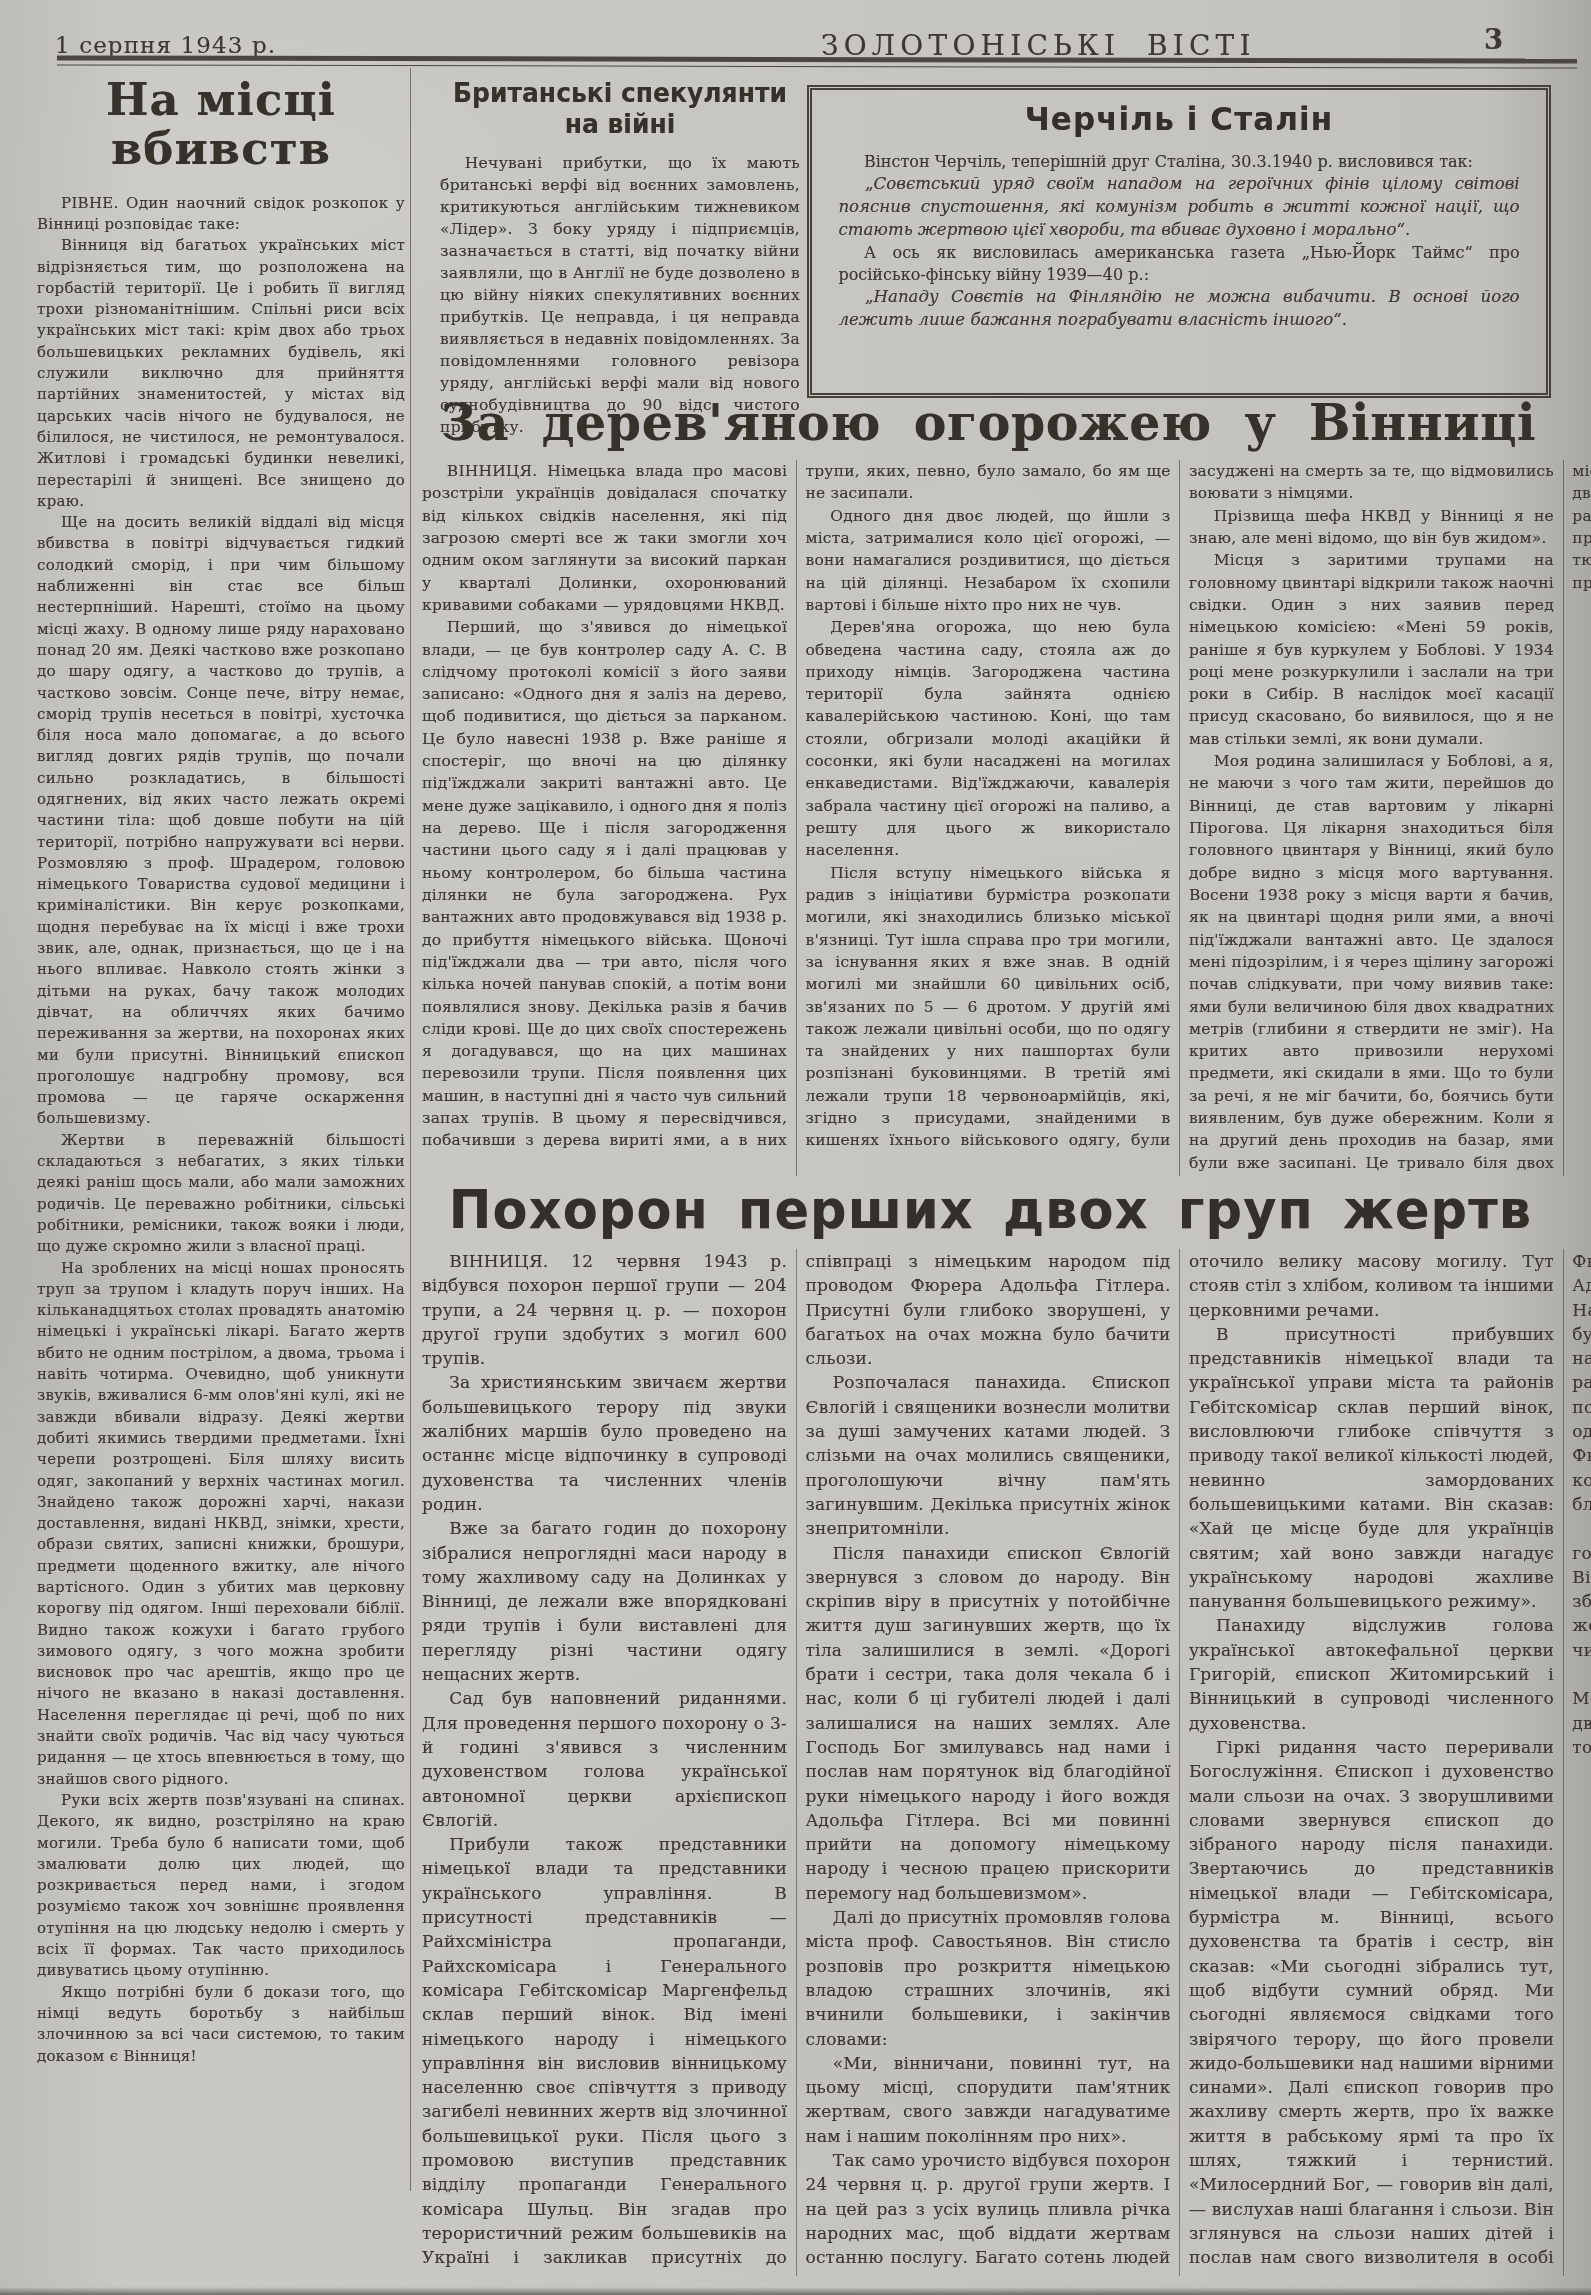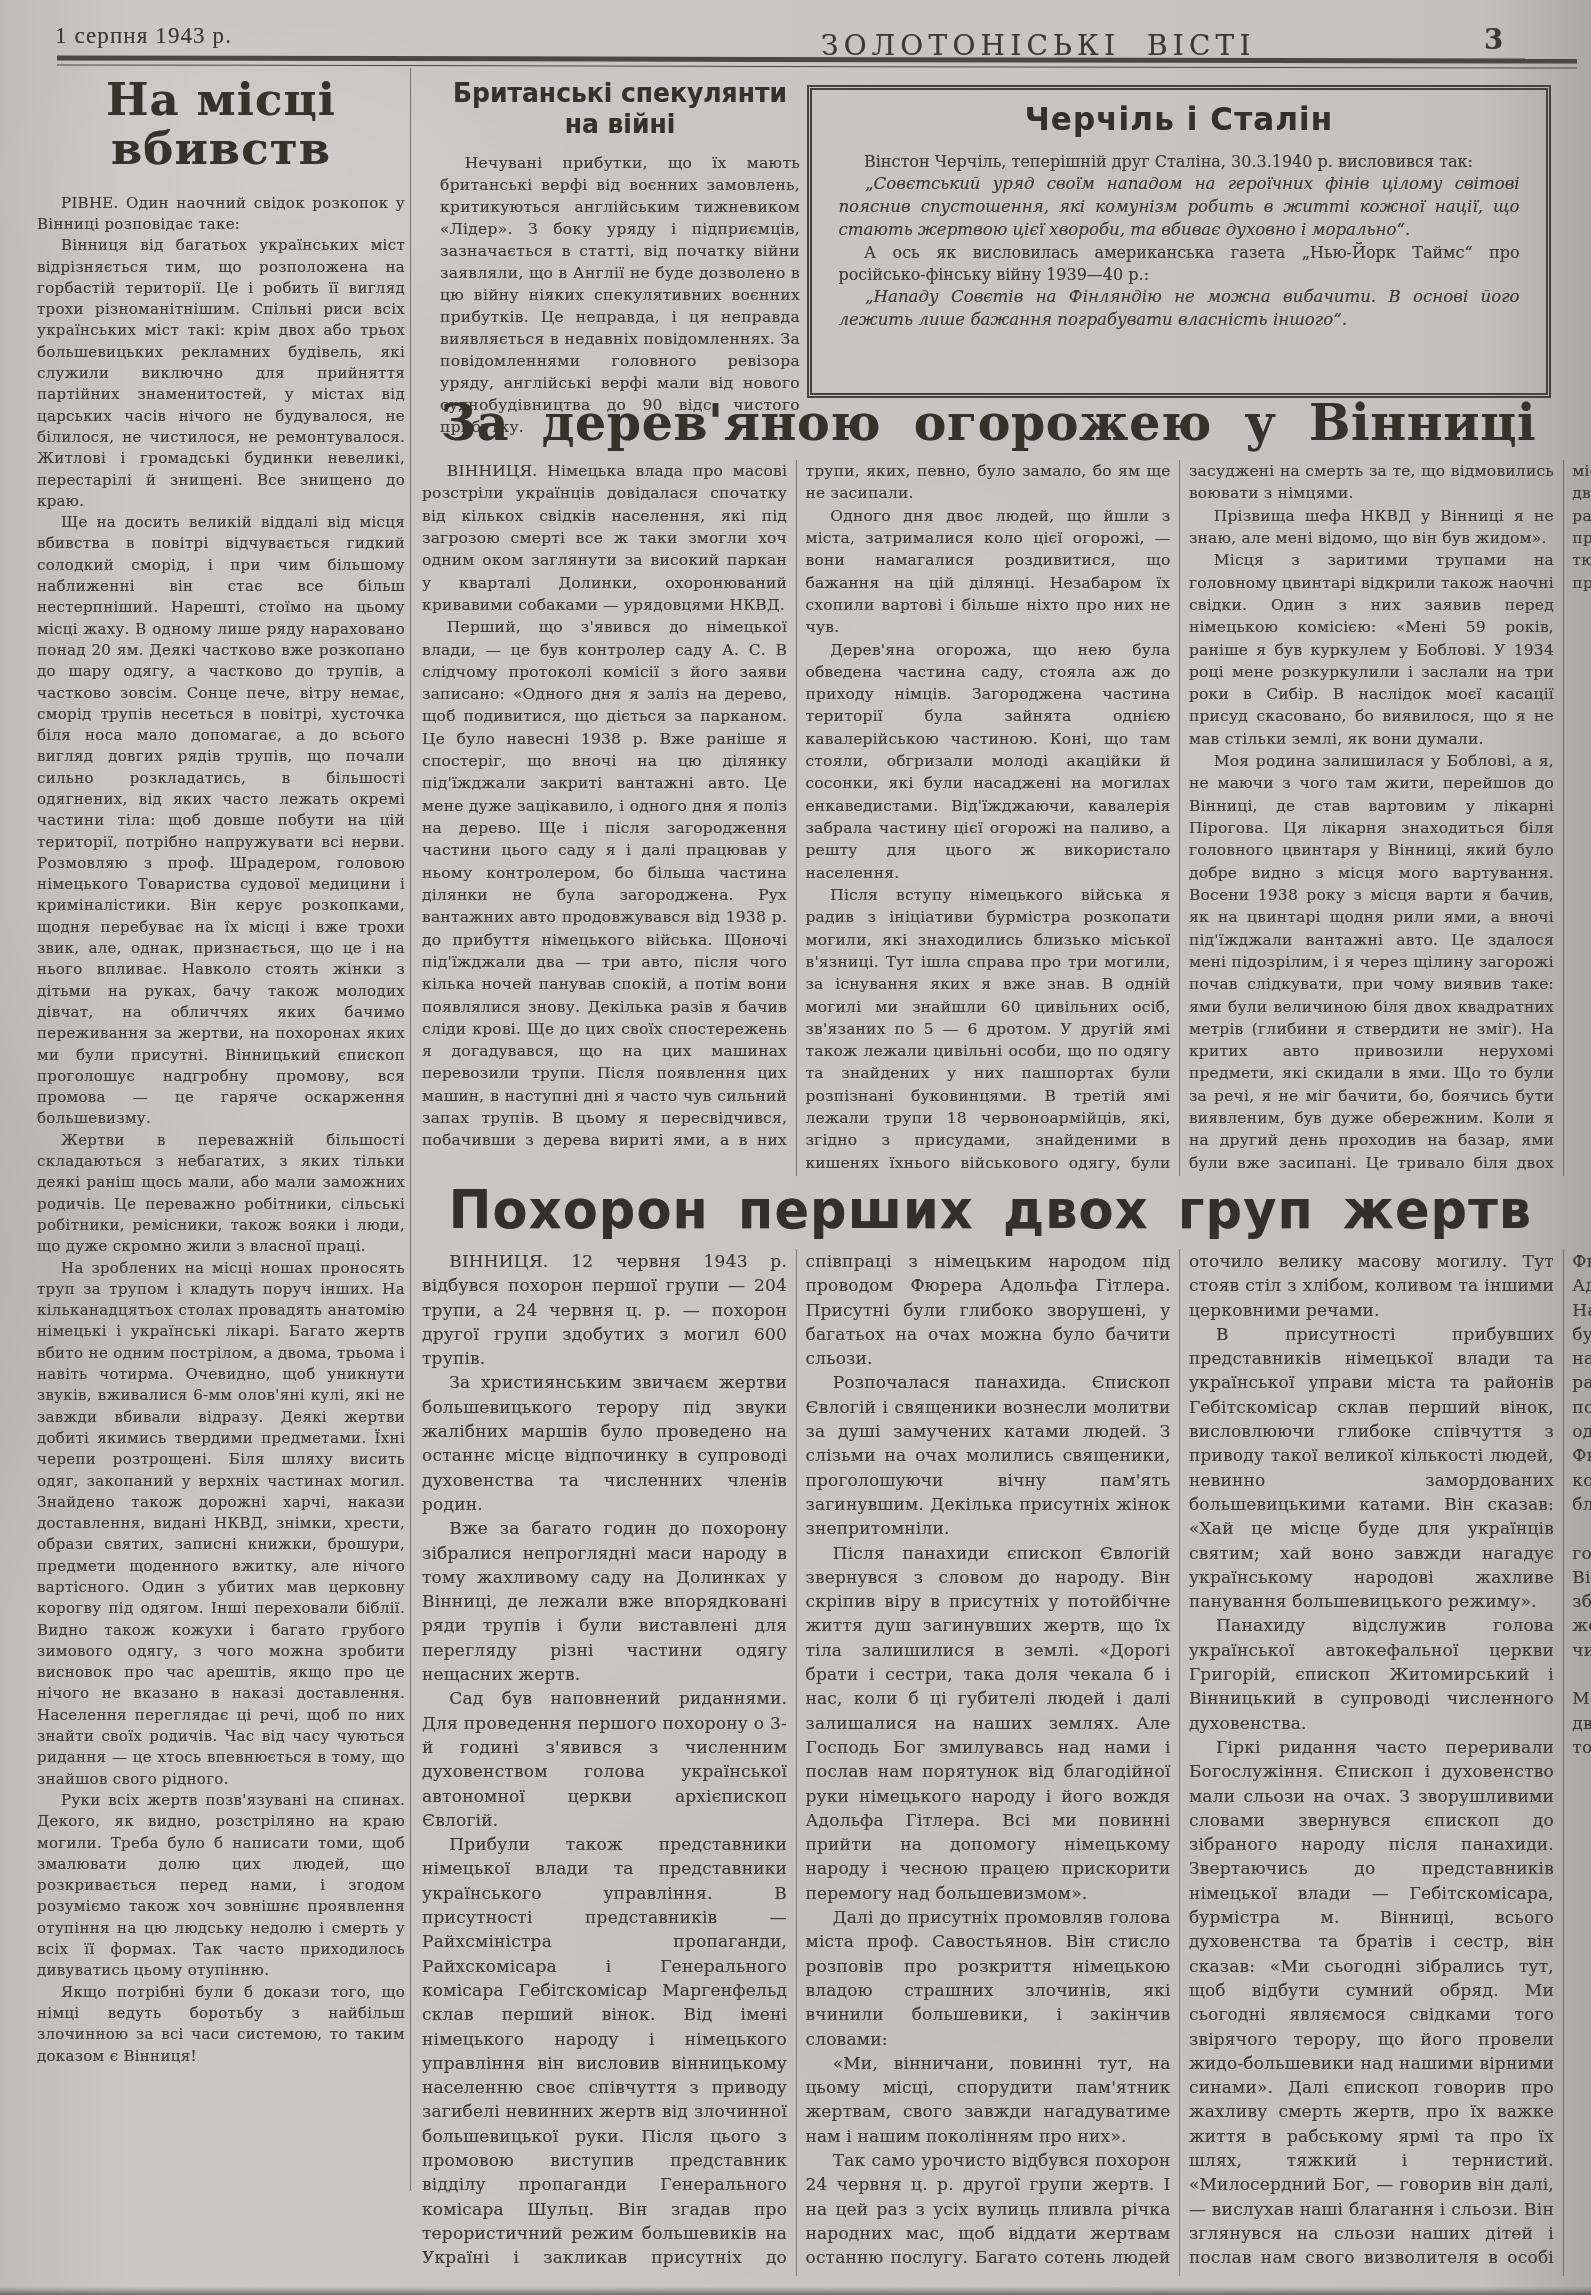--- a/index.html
+++ b/index.html
@@ -21,21 +21,21 @@
       linear-gradient(90deg, #bdbcb8 0%, #c9c8c4 8%, #c6c5c1 60%, #c2c1bd 93%, #a9a8a4 100%),
       #c6c5c1;
   }
   #page::after{ 
     content:"";position:absolute;left:0;bottom:0;width:100%;height:8px;
     background:linear-gradient(180deg, rgba(0,0,0,0), rgba(40,38,35,.55));
     pointer-events:none;
   }
   .txt{ text-shadow:0 0 0.6px rgba(55,50,45,.45); }
   
-  .hdr-date{position:absolute;left:55px;top:23px;font-size:23px;letter-spacing:1.1px;font-family:Liberation Serif, serif;}
+  .hdr-date{position:absolute;left:55px;top:32px;font-size:23px;letter-spacing:1.1px;}
   .masthead{position:absolute;left:777px;top:29px;font-size:28px;letter-spacing:5.2px;
             font-family:"DejaVu Serif",serif;word-spacing:12.6px;margin-left:44px;}
   .page-num{position:absolute;left:1484px;top:23px;font-size:27.5px;font-weight:bold;}
   .double-rule-h{
     position:absolute;left:57px;top:57px;width:1520px;height:4px;
     border-top:5.2px solid #4a4742;border-bottom:1.7px solid #4a4742;
     transform:rotate(0.12deg);
   }
   
   .vrule{position:absolute;width:0;border-left:1.7px solid rgba(58,54,48,.75);}
@@ -136,21 +136,21 @@
     <p class="txt">Вінстон Черчіль, теперішній друг Сталіна, 30.3.1940 р. висловився так:</p>
     <p class="q txt">„Совєтський уряд своїм нападом на героїчних фінів цілому світові пояснив спустошення, які комунізм робить в житті кожної нації, що стають жертвою цієї хвороби, та вбиває духовно і морально“.</p>
     <p class="txt">А ось як висловилась американська газета „Нью-Йорк Таймс“ про російсько-фінську війну 1939—40 р.:</p>
     <p class="q txt">„Нападу Совєтів на Фінляндію не можна вибачити. В основі його лежить лише бажання пограбувати власність іншого“.</p>
   </div>
 
   <div class="headline-fence txt">За дерев'яною огорожею у Вінниці</div>
   <div class="fence-body body-text txt">
     <p>ВІННИЦЯ. Німецька влада про масові розстріли українців довідалася спочатку від кількох свідків населення, які під загрозою смерті все ж таки змогли хоч одним оком заглянути за високий паркан у кварталі Долинки, охоронюваний кривавими собаками — урядовцями НКВД.</p>
     <p>Перший, що з'явився до німецької влади, — це був контролер саду А. С. В слідчому протоколі комісії з його заяви записано: «Одного дня я заліз на дерево, щоб подивитися, що діється за парканом. Це було навесні 1938 р. Вже раніше я спостеріг, що вночі на цю ділянку під'їжджали закриті вантажні авто. Це мене дуже зацікавило, і одного дня я поліз на дерево. Ще і після загородження частини цього саду я і далі працював у ньому контролером, бо більша частина ділянки не була загороджена. Рух вантажних авто продовжувався від 1938 р. до прибуття німецького війська. Щоночі під'їжджали два — три авто, після чого кілька ночей панував спокій, а потім вони появлялися знову. Декілька разів я бачив сліди крові. Ще до цих своїх спостережень я догадувався, що на цих машинах перевозили трупи. Після появлення цих машин, в наступні дні я часто чув сильний запах трупів. В цьому я пересвідчився, побачивши з дерева вириті ями, а в них трупи, яких, певно, було замало, бо ям ще не засипали.</p>
-    <p>Одного дня двоє людей, що йшли з міста, затрималися коло цієї огорожі, — вони намагалися роздивитися, що бажання на цій ділянці. Незабаром їх схопили вартові і більше ніхто про них не чув.</p>
+    <p>Одного дня двоє людей, що йшли з міста, затрималися коло цієї огорожі, — вони намагалися роздивитися, що діється на цій ділянці. Незабаром їх схопили вартові і більше ніхто про них не чув.</p>
     <p>Дерев'яна огорожа, що нею була обведена частина саду, стояла аж до приходу німців. Загороджена частина території була зайнята однією кавалерійською частиною. Коні, що там стояли, обгризали молоді акаційки й сосонки, які були насаджені на могилах енкаведистами. Від'їжджаючи, кавалерія забрала частину цієї огорожі на паливо, а решту для цього ж використало населення.</p>
     <p>Після вступу німецького війська я радив з ініціативи бурмістра розкопати могили, які знаходились близько міської в'язниці. Тут ішла справа про три могили, за існування яких я вже знав. В одній могилі ми знайшли 60 цивільних осіб, зв'язаних по 5 — 6 дротом. У другій ямі також лежали цивільні особи, що по одягу та знайдених у них пашпортах були розпізнані буковинцями. В третій ямі лежали трупи 18 червоноармійців, які, згідно з присудами, знайденими в кишенях їхнього військового одягу, були засуджені на смерть за те, що відмовились воювати з німцями.</p>
     <p>Прізвища шефа НКВД у Вінниці я не знаю, але мені відомо, що він був жидом».</p>
     <p>Місця з заритими трупами на головному цвинтарі відкрили також наочні свідки. Один з них заявив перед німецькою комісією: «Мені 59 років, раніше я був куркулем у Боблові. У 1934 році мене розкуркулили і заслали на три роки в Сибір. В наслідок моєї касації присуд скасовано, бо виявилося, що я не мав стільки землі, як вони думали.</p>
     <p>Моя родина залишилася у Боблові, а я, не маючи з чого там жити, перейшов до Вінниці, де став вартовим у лікарні Пірогова. Ця лікарня знаходиться біля головного цвинтаря у Вінниці, який було добре видно з місця мого вартування. Восени 1938 року з місця варти я бачив, як на цвинтарі щодня рили ями, а вночі під'їжджали вантажні авто. Це здалося мені підозрілим, і я через щілину загорожі почав слідкувати, при чому виявив таке: ями були величиною біля двох квадратних метрів (глибини я ствердити не зміг). На критих авто привозили нерухомі предмети, які скидали в ями. Що то були за речі, я не міг бачити, бо, боячись бути виявленим, був дуже обережним. Коли я на другий день проходив на базар, ями були вже засипані. Це тривало біля двох місяців. Протягом цього часу ями копали два - три рази на тиждень, і стільки ж разів прибували вантажні авто. Я вже тоді припускав, що тут справа в трупах з тюрми НКВД, бо вантажні авто приїжджали з міста, а не з лікарні».</p>
   </div>
 
   <div class="headline-funeral txt">Похорон перших двох груп жертв</div>
   <div class="funeral-body body-text txt">
     <p>ВІННИЦЯ. 12 червня 1943 р. відбувся похорон першої групи — 204 трупи, а 24 червня ц. р. — похорон другої групи здобутих з могил 600 трупів.</p>

